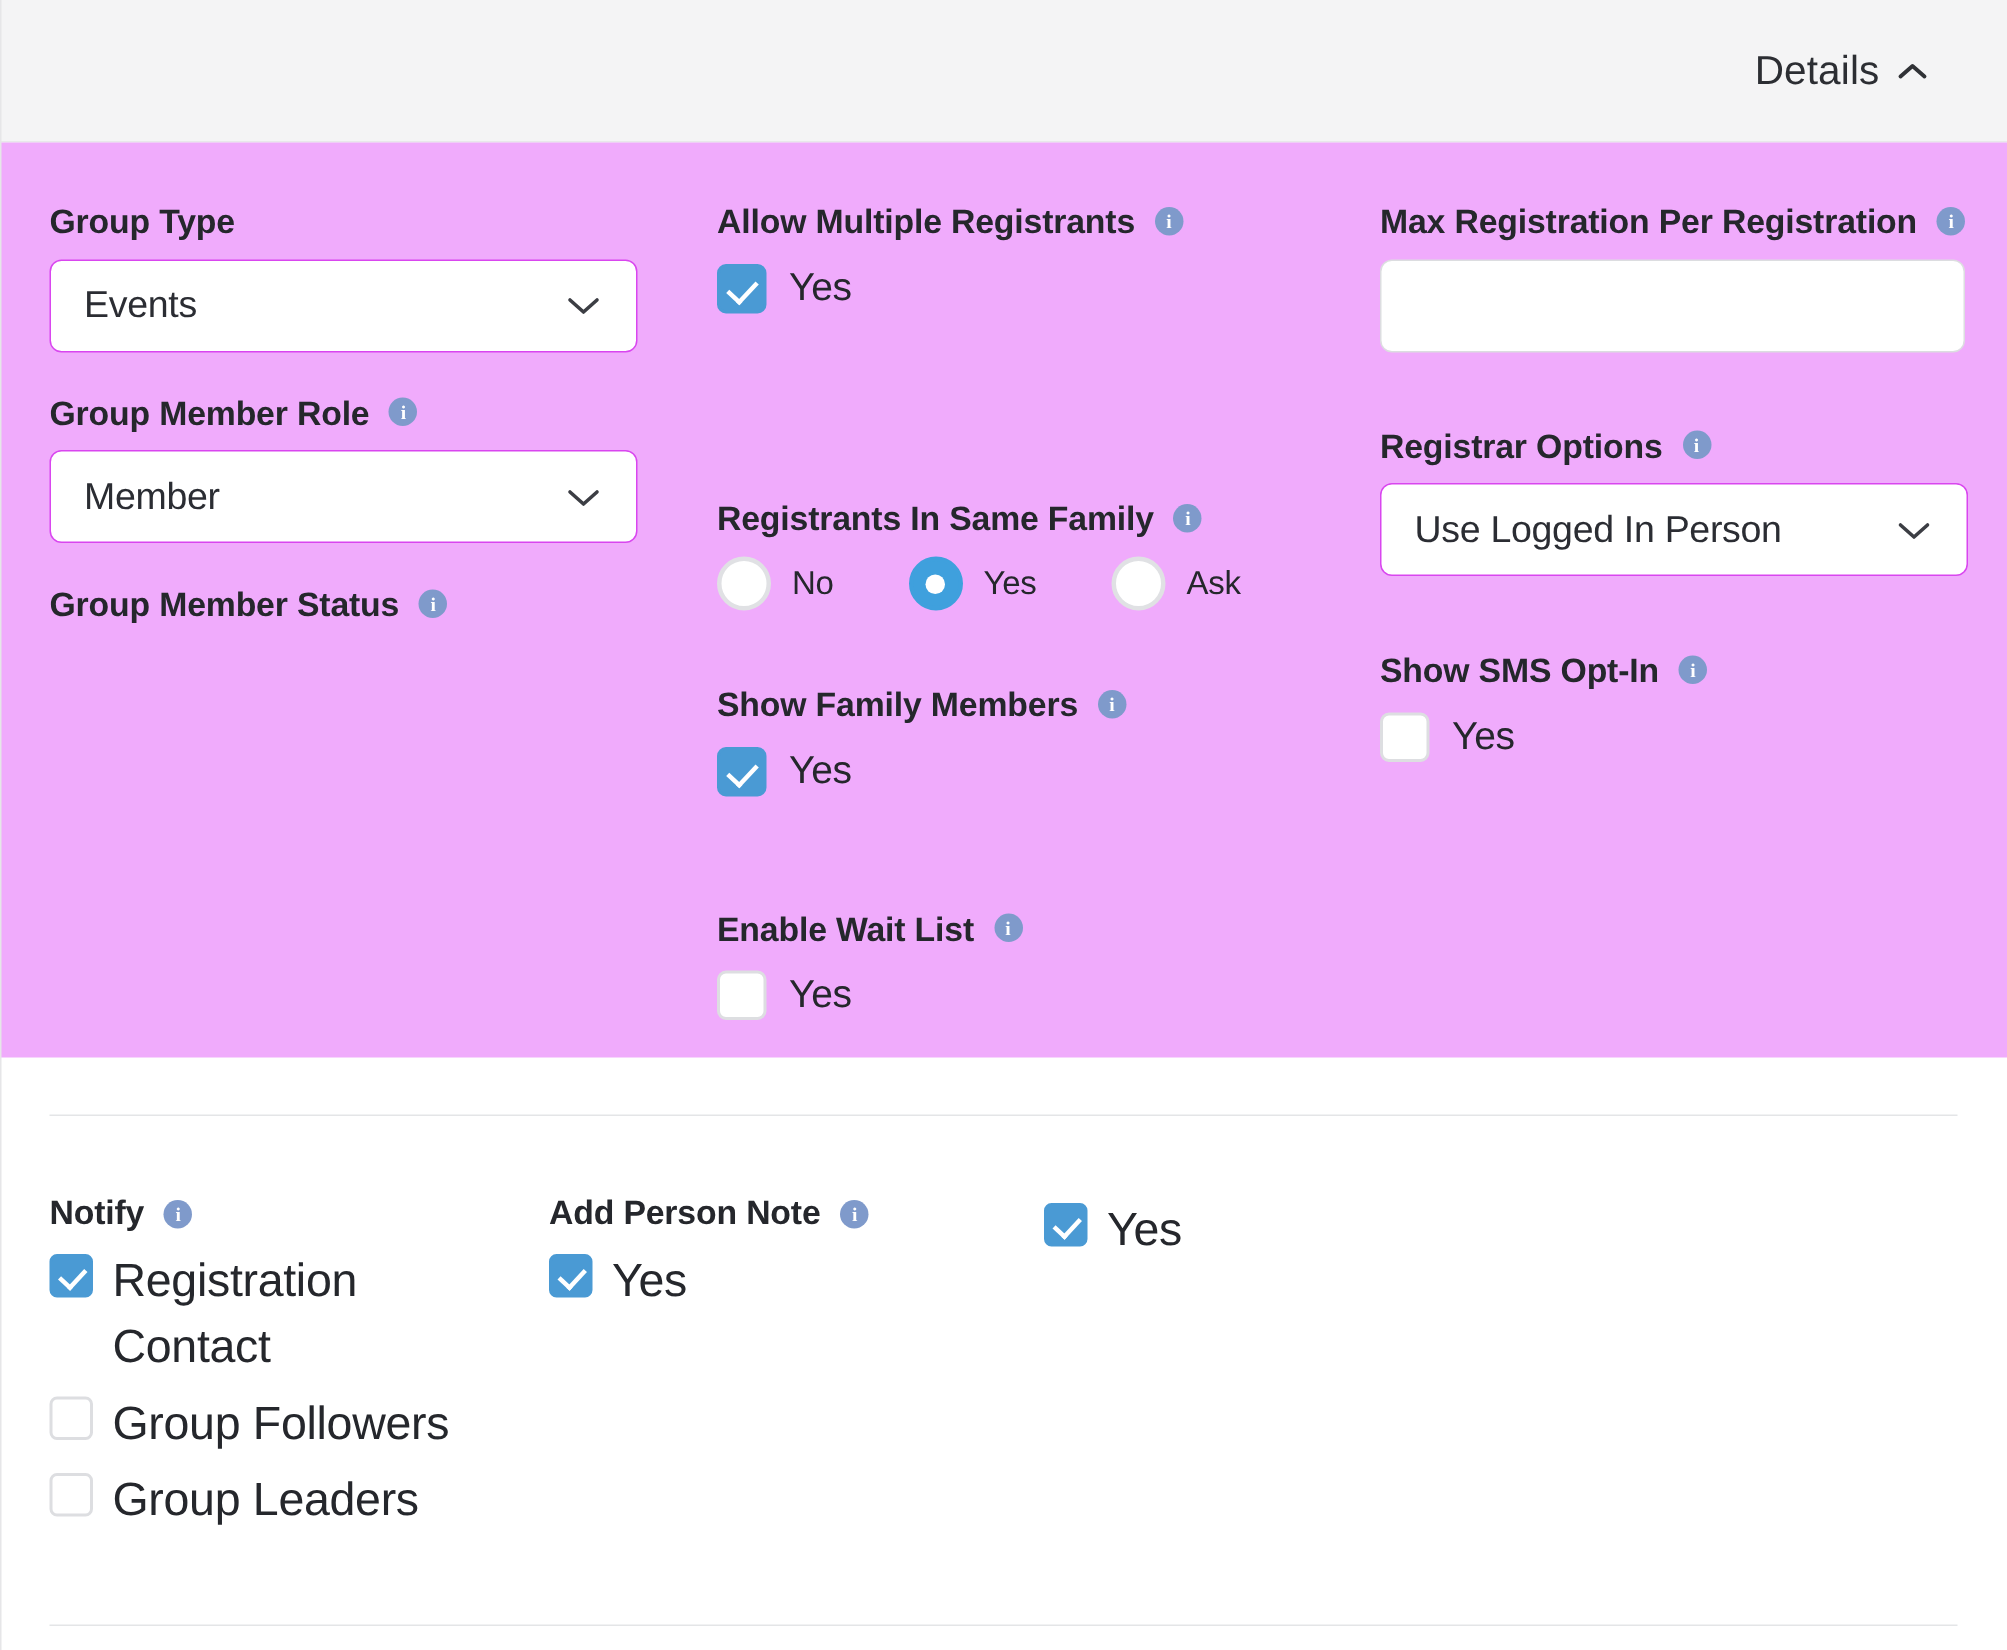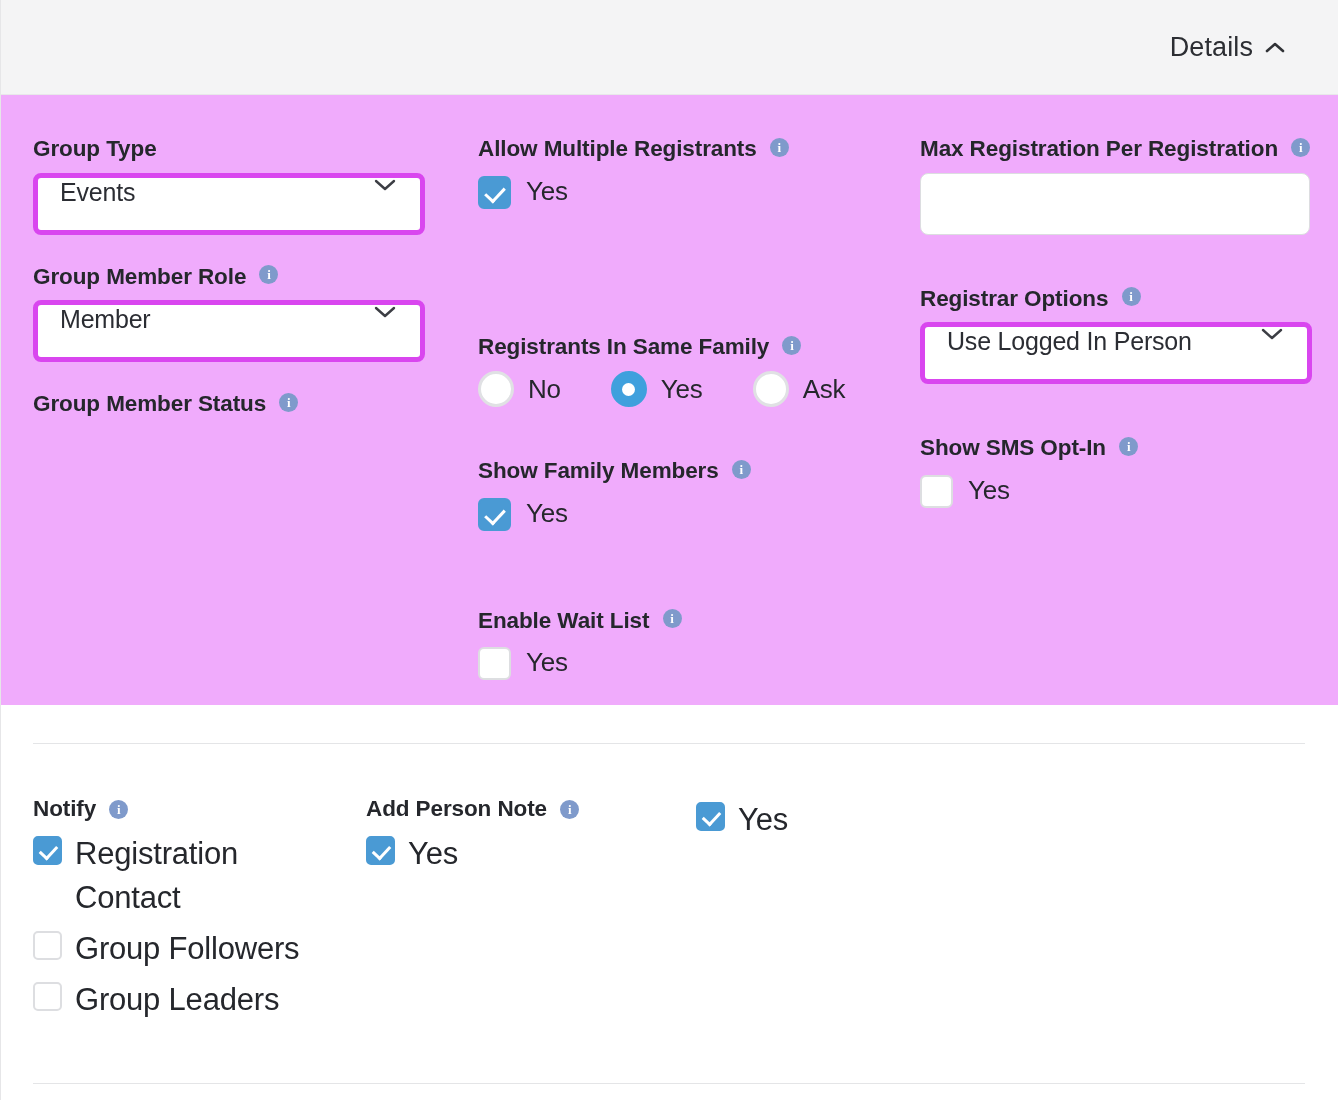--- a/index.html
+++ b/index.html
@@ -113,24 +113,25 @@
     top: -1px;
     cursor: pointer;
     user-select: none;
   }
 
   
   .select-wrap {
     position: relative;
     width: 392px;
     height: 62px;
-    border: 5px solid #d946ef;
+    border: 1px solid #d946ef;
     border-radius: 8px;
     background: #ffffff;
     display: flex;
+    align-items: center;
     cursor: pointer;
   }
   .select-wrap .sel-value {
     font-size: 25px;
     color: #2b2d33;
     padding-left: 22px;
     letter-spacing: -0.2px;
     flex: 1;
     white-space: nowrap;
     overflow: hidden;
@@ -248,21 +249,21 @@
     left: 50%;
     top: 50%;
     width: 13px;
     height: 13px;
     margin-left: -6.5px;
     margin-top: -6.5px;
     border-radius: 50%;
     background: #ffffff;
   }
   .rb-label {
-    font-size: 26px;
+    font-size: 22px;
     color: #25272c;
     margin-left: 14px;
     letter-spacing: -0.2px;
   }
 
   
   .divider {
     height: 1px;
     background: #e4e5e7;
     margin: 0 33px;

